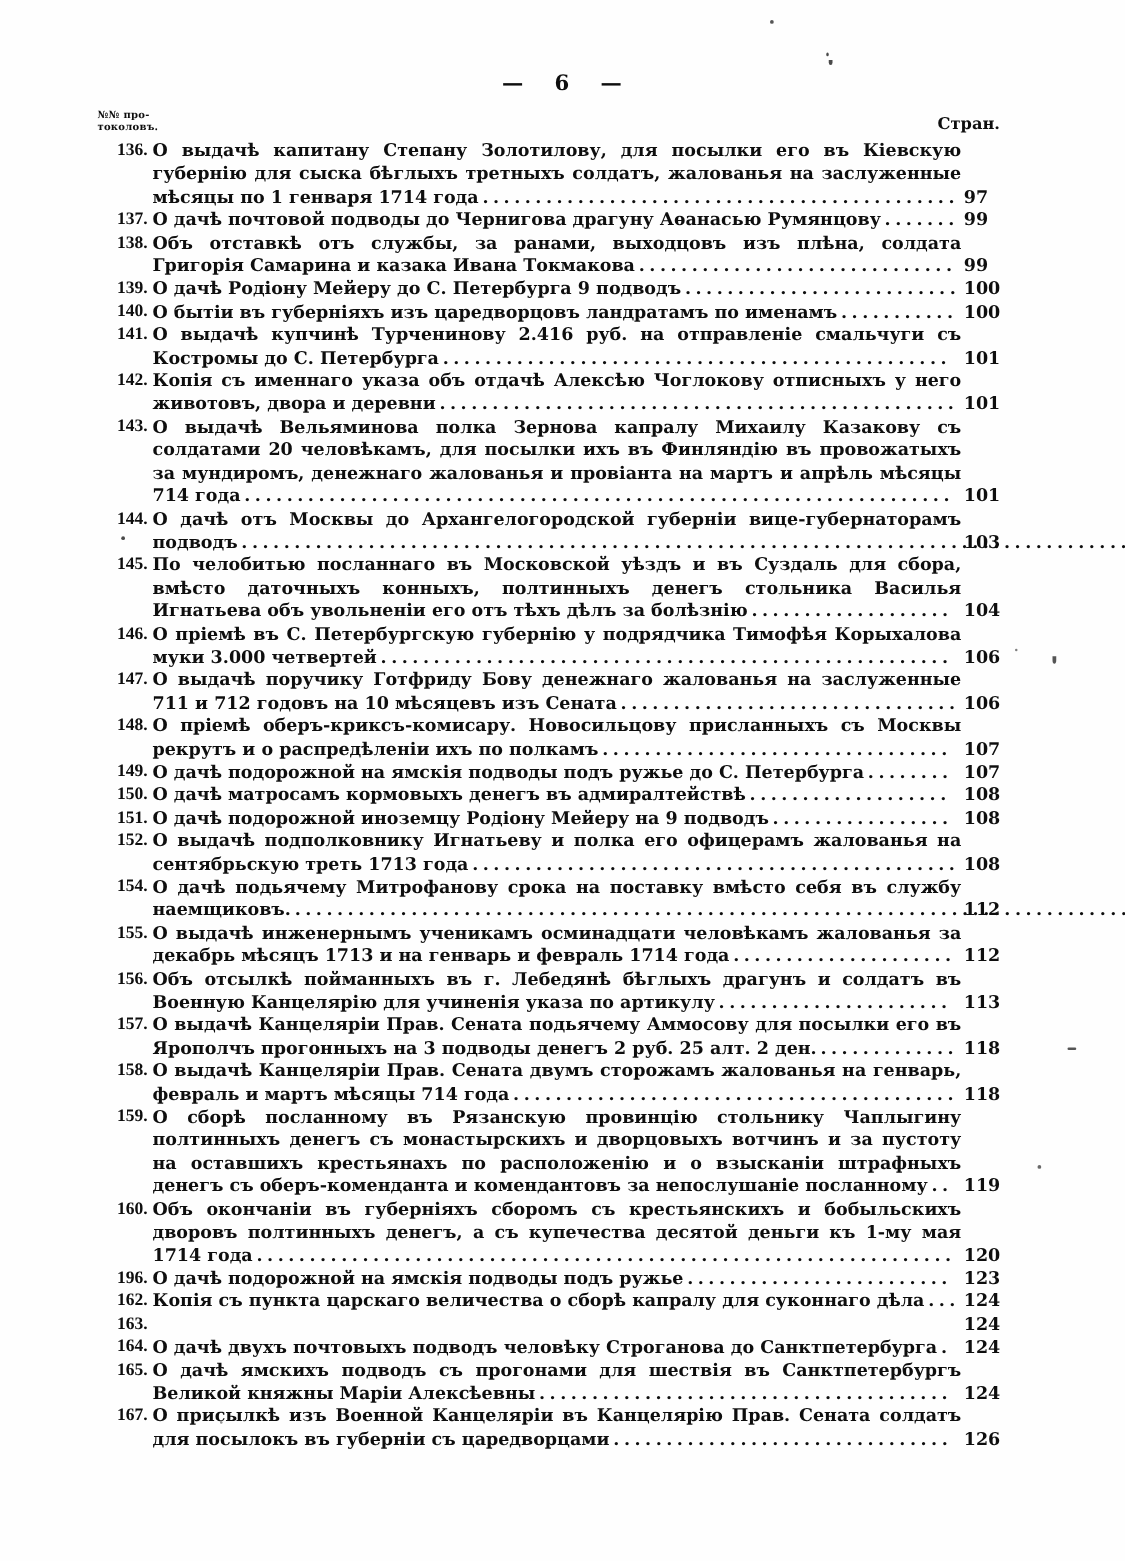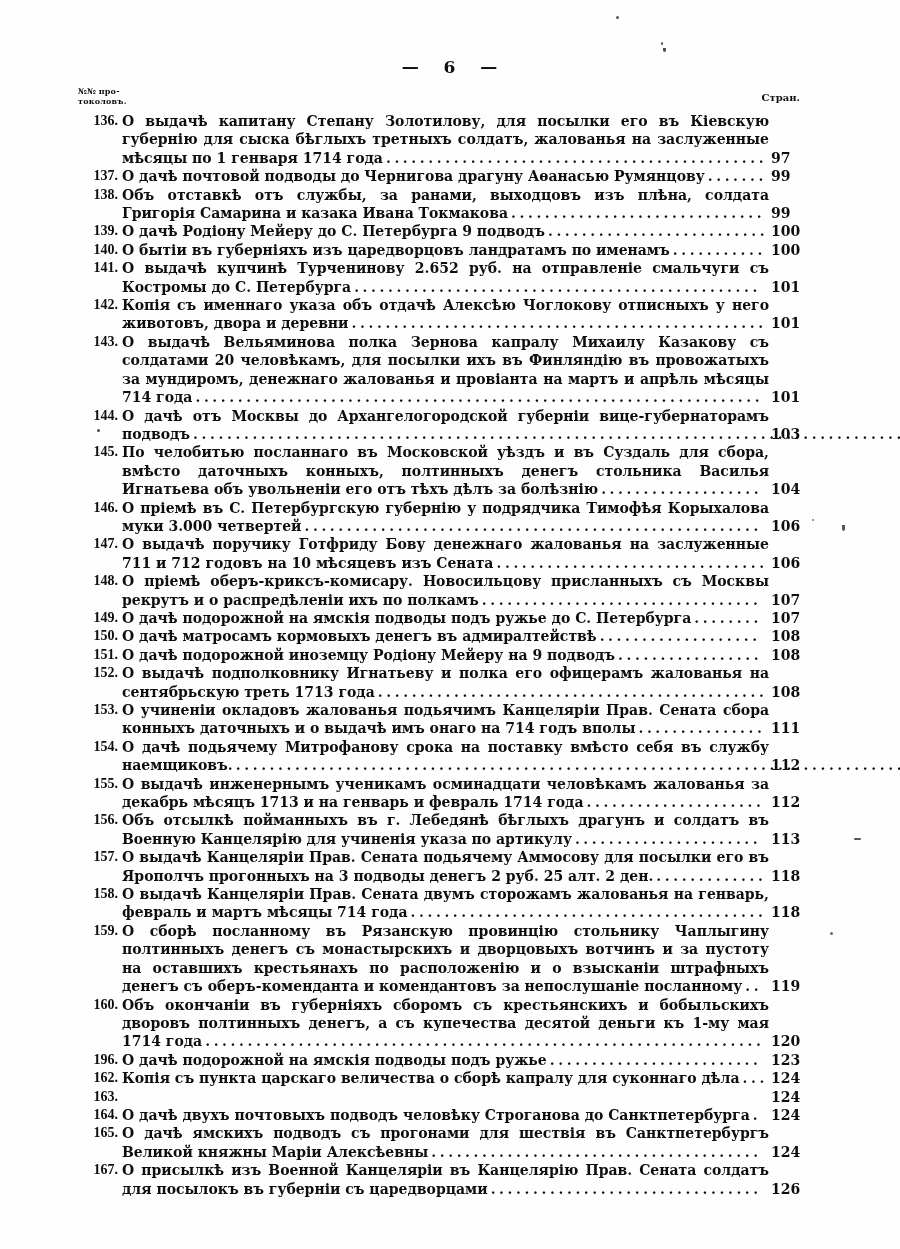--- a/index.html
+++ b/index.html
@@ -22,21 +22,21 @@
     word-spacing: 17px;
     letter-spacing: 1px;
   }
   .left-header {
     position: absolute; left: 78px; top: 86px;
     font-size: 8px; line-height: 10px; font-weight: bold;
     letter-spacing: 0.2px;
   }
   .right-header {
     position: absolute; right: 100px; top: 92px;
-    font-size: 10px; font-weight: bold;
+    font-size: 13px; font-weight: bold;
   }
   .entries {
     position: absolute; left: 85px; top: 112px; width: 730px;
     font-size: 14px; line-height: 18.4px; font-weight: bold;
   }
   .entry {
     position: relative;
     padding-left: 37px;
     padding-right: 46px;
     text-align: justify;
@@ -79,33 +79,32 @@
   </div>
 
   <div class="right-header">Стран.</div>
 
   <div class="entries" id="entries">
       <div class="entry"><span class="num">136.</span><span class="text">О выдачѣ капитану Степану Золотилову, для посылки его въ Кіевскую губернію для сыска бѣглыхъ третныхъ солдатъ, жалованья на заслуженные мѣсяцы по 1 генваря 1714 года</span><span class="dots">.............................................</span><span class="page-no">97</span></div>
       <div class="entry"><span class="num">137.</span><span class="text">О дачѣ почтовой подводы до Чернигова драгуну Аѳанасью Румянцову</span><span class="dots">.......</span><span class="page-no">99</span></div>
       <div class="entry"><span class="num">138.</span><span class="text">Объ отставкѣ отъ службы, за ранами, выходцовъ изъ плѣна, солдата Григорія Самарина и казака Ивана Токмакова</span><span class="dots">..............................</span><span class="page-no">99</span></div>
       <div class="entry"><span class="num">139.</span><span class="text">О дачѣ Родіону Мейеру до С. Петербурга 9 подводъ</span><span class="dots">..........................</span><span class="page-no">100</span></div>
       <div class="entry"><span class="num">140.</span><span class="text">О бытіи въ губерніяхъ изъ царедворцовъ ландратамъ по именамъ</span><span class="dots">...........</span><span class="page-no">100</span></div>
-      <div class="entry"><span class="num">141.</span><span class="text">О выдачѣ купчинѣ Турченинову 2.652 руб. на отправленіе смальчуги съ Костромы до С. Петербурга</span><span class="dots">................................................</span><span class="page-no">101</span></div>
+      <div class="entry"><span class="num">141.</span><span class="text">О выдачѣ купчинѣ Турченинову 2.416 руб. на отправленіе смальчуги съ Костромы до С. Петербурга</span><span class="dots">................................................</span><span class="page-no">101</span></div>
       <div class="entry"><span class="num">142.</span><span class="text">Копія съ именнаго указа объ отдачѣ Алексѣю Чоглокову отписныхъ у него животовъ, двора и деревни</span><span class="dots">.................................................</span><span class="page-no">101</span></div>
       <div class="entry"><span class="num">143.</span><span class="text">О выдачѣ Вельяминова полка Зернова капралу Михаилу Казакову съ солдатами 20 че­ловѣкамъ, для посылки ихъ въ Финляндію въ провожатыхъ за мундиромъ, денежнаго жалованья и провіанта на мартъ и апрѣль мѣсяцы 714 года</span><span class="dots">...................................................................</span><span class="page-no">101</span></div>
       <div class="entry"><span class="num">144.</span><span class="text">О дачѣ отъ Москвы до Архангелогородской губерніи вице-губернаторамъ подводъ</span><span class="dots">........................................................................................................................................................................................................</span><span class="page-no">103</span></div>
       <div class="entry"><span class="num">145.</span><span class="text">По челобитью посланнаго въ Московской уѣздъ и въ Суздаль для сбора, вмѣсто даточ­ныхъ конныхъ, полтинныхъ денегъ стольника Василья Игнатьева объ увольненіи его отъ тѣхъ дѣлъ за болѣзнію</span><span class="dots">...................</span><span class="page-no">104</span></div>
       <div class="entry"><span class="num">146.</span><span class="text">О пріемѣ въ С. Петербургскую губернію у подрядчика Тимофѣя Корыхалова муки 3.000 четвертей</span><span class="dots">......................................................</span><span class="page-no">106</span></div>
       <div class="entry"><span class="num">147.</span><span class="text">О выдачѣ поручику Готфриду Бову денежнаго жалованья на заслуженные 711 и 712 годовъ на 10 мѣсяцевъ изъ Сената</span><span class="dots">................................</span><span class="page-no">106</span></div>
       <div class="entry"><span class="num">148.</span><span class="text">О пріемѣ оберъ-криксъ-комисару. Новосильцову присланныхъ съ Москвы рекрутъ и о распредѣленіи ихъ по полкамъ</span><span class="dots">.................................</span><span class="page-no">107</span></div>
       <div class="entry"><span class="num">149.</span><span class="text">О дачѣ подорожной на ямскія подводы подъ ружье до С. Петербурга</span><span class="dots">........</span><span class="page-no">107</span></div>
       <div class="entry"><span class="num">150.</span><span class="text">О дачѣ матросамъ кормовыхъ денегъ въ адмиралтействѣ</span><span class="dots">...................</span><span class="page-no">108</span></div>
       <div class="entry"><span class="num">151.</span><span class="text">О дачѣ подорожной иноземцу Родіону Мейеру на 9 подводъ</span><span class="dots">.................</span><span class="page-no">108</span></div>
       <div class="entry"><span class="num">152.</span><span class="text">О выдачѣ подполковнику Игнатьеву и полка его офицерамъ жалованья на сентябрьскую треть 1713 года</span><span class="dots">..............................................</span><span class="page-no">108</span></div>
-      <div class="entry"><span class="num">153.</span><span class="text">О учиненіи окладовъ жалованья подьячимъ Канцеляріи Прав. Сената сбора конныхъ да­точныхъ и о выдачѣ имъ онаго на 714 годъ вполы</span><span class="dots">...............</span><span class="page-no">111</span></div>
       <div class="entry"><span class="num">154.</span><span class="text">О дачѣ подьячему Митрофанову срока на поставку вмѣсто себя въ службу наемщиковъ.</span><span class="dots">........................................................................................................................................................................................................</span><span class="page-no">112</span></div>
       <div class="entry"><span class="num">155.</span><span class="text">О выдачѣ инженернымъ ученикамъ осминадцати человѣкамъ жалованья за декабрь мѣ­сяцъ 1713 и на генварь и февраль 1714 года</span><span class="dots">.....................</span><span class="page-no">112</span></div>
       <div class="entry"><span class="num">156.</span><span class="text">Объ отсылкѣ пойманныхъ въ г. Лебедянѣ бѣглыхъ драгунъ и солдатъ въ Военную Кан­целярію для учиненія указа по артикулу</span><span class="dots">......................</span><span class="page-no">113</span></div>
       <div class="entry"><span class="num">157.</span><span class="text">О выдачѣ Канцеляріи Прав. Сената подьячему Аммосову для посылки его въ Ярополчъ прогонныхъ на 3 подводы денегъ 2 руб. 25 алт. 2 ден.</span><span class="dots">.............</span><span class="page-no">118</span></div>
       <div class="entry"><span class="num">158.</span><span class="text">О выдачѣ Канцеляріи Прав. Сената двумъ сторожамъ жалованья на генварь, февраль и мартъ мѣсяцы 714 года</span><span class="dots">..........................................</span><span class="page-no">118</span></div>
       <div class="entry"><span class="num">159.</span><span class="text">О сборѣ посланному въ Рязанскую провинцію стольнику Чаплыгину полтинныхъ денегъ съ монастырскихъ и дворцовыхъ вотчинъ и за пустоту на оставшихъ крестьянахъ по расположенію и о взысканіи штрафныхъ денегъ съ оберъ-коменданта и комендантовъ за непослушаніе посланному</span><span class="dots">..</span><span class="page-no">119</span></div>
       <div class="entry"><span class="num">160.</span><span class="text">Объ окончаніи въ губерніяхъ сборомъ съ крестьянскихъ и бобыльскихъ дворовъ полтин­ныхъ денегъ, а съ купечества десятой деньги къ 1-му мая 1714 года</span><span class="dots">..................................................................</span><span class="page-no">120</span></div>
       <div class="entry"><span class="num">196.</span><span class="text">О дачѣ подорожной на ямскія подводы подъ ружье</span><span class="dots">.........................</span><span class="page-no">123</span></div>
       <div class="entry"><span class="num">162.</span><span class="text">Копія съ пункта царскаго величества о сборѣ капралу для суконнаго дѣла</span><span class="dots">...</span><span class="page-no">124</span></div>
       <div class="entry"><span class="num">163.</span><span class="dots"></span><span class="page-no">124</span></div>

